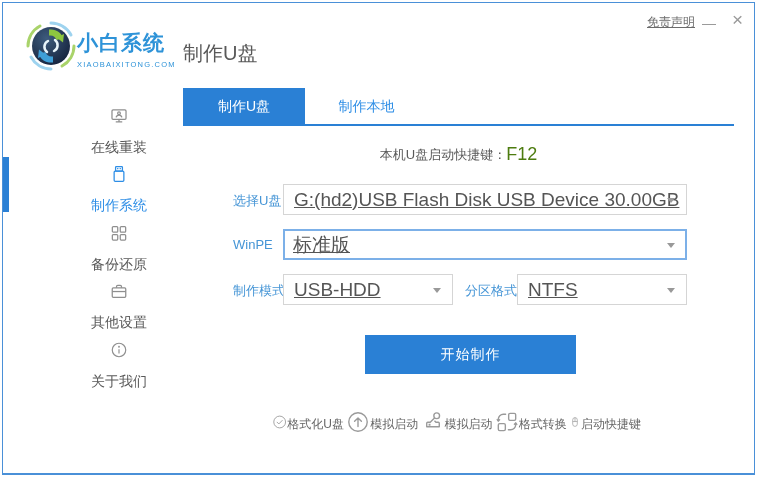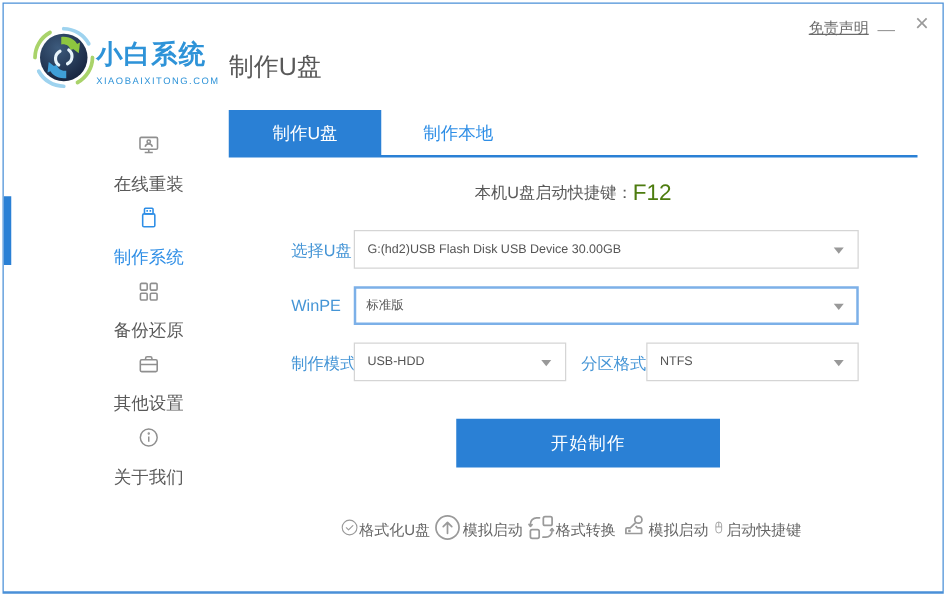--- a/index.html
+++ b/index.html
@@ -37,21 +37,21 @@
   .tab.active { left:0; width:122px; background:#2a80d5; color:#fff; }
   .tab.inactive { left:122px; width:123px; color:#2e8ee6; }
   .tab-underline { position:absolute; left:0; top:36px; width:551px; height:2px; background:#2a80d5; }
 
   .hotkey { position:absolute; left:0; top:56px; width:551px; text-align:center; }
   .hotkey .lbl { font-size:13px; color:#595959; vertical-align:middle; }
   .hotkey .val { font-size:18px; color:#4d7c0f; vertical-align:middle; }
 
   .flabel { position:absolute; font-size:13px; color:#4595d6; }
   .fselect { position:absolute; height:31px; background:#fff; border:1px solid #d5d5d5;
-    font-size:10px; color:#555; line-height:29px; padding-left:10px; cursor:pointer; }
+    font-size:19px; color:#555; line-height:29px; padding-left:10px; cursor:pointer;text-decoration:underline; }
   .fselect.focused { border:2px solid #7cb0e8; line-height:27px; padding-left:8px; }
   .fselect .caret { position:absolute; right:11px; top:13px; width:0; height:0;
     border-left:4px solid transparent; border-right:4px solid transparent; border-top:5px solid #999; }
   .fselect.focused .caret { top:12px; right:10px; }
 
   .start-btn { position:absolute; left:182px; top:247px; width:211px; height:39px;
     background:#2a80d5; color:#fff; font-size:14px; border:none; cursor:pointer;
     font-family:inherit; letter-spacing:1px; }
 
   .tools { position:absolute; left:89px; top:321px; width:369px; display:flex;
@@ -187,39 +187,39 @@
       </div>
       <div class="tool">
         <svg width="26" height="26" viewBox="0 0 26 26" fill="none" stroke="#9a9a9a" stroke-width="1.5">
           <circle cx="13" cy="13" r="10"></circle>
           <path d="M13 18V8.8M9.3 12.3 13 8.6l3.7 3.7" stroke-linecap="round" stroke-linejoin="round"></path>
         </svg>
         <span class="tool-label">模拟启动</span>
       </div>
       <div class="tool">
         <svg width="26" height="26" viewBox="0 0 26 26" fill="none" stroke="#9a9a9a" stroke-width="1.5">
+          <circle cx="17" cy="6.2" r="3.1"></circle>
+          <path d="M14.9 8.5 10 13.3H7.2a1 1 0 0 0-1 1v3.9h13.6v-3.9a1 1 0 0 0-1-1h-2.6l-1.6-1.6" stroke-linejoin="round"></path>
+          <rect x="8.2" y="14.9" width="2.1" height="2.1" fill="#9a9a9a" stroke="none"></rect>
+        </svg>
+        <span class="tool-label">模拟启动</span>
+      </div>
+      <div class="tool">
+        <svg width="26" height="26" viewBox="0 0 26 26" fill="none" stroke="#9a9a9a" stroke-width="1.5">
           <rect x="14.8" y="3.6" width="7.6" height="7.6" rx="1.5"></rect>
           <rect x="3.6" y="14.8" width="7.6" height="7.6" rx="1.5"></rect>
           <path d="M11.5 4.6H9A5.4 5.4 0 0 0 3.6 10v1.6" stroke-linecap="round"></path>
           <path d="M2.4 10.4l1.2 1.6 1.4-1.4" stroke-linecap="round" stroke-linejoin="round"></path>
           <path d="M14.5 21.4H17a5.4 5.4 0 0 0 5.4-5.4v-1.6" stroke-linecap="round"></path>
           <path d="M23.6 15.6l-1.2-1.6-1.4 1.4" stroke-linecap="round" stroke-linejoin="round"></path>
         </svg>
         <span class="tool-label">格式转换</span>
       </div>
       <div class="tool">
         <svg width="26" height="26" viewBox="0 0 26 26" fill="none" stroke="#9a9a9a" stroke-width="1.5">
-          <circle cx="17" cy="6.2" r="3.1"></circle>
-          <path d="M14.9 8.5 10 13.3H7.2a1 1 0 0 0-1 1v3.9h13.6v-3.9a1 1 0 0 0-1-1h-2.6l-1.6-1.6" stroke-linejoin="round"></path>
-          <rect x="8.2" y="14.9" width="2.1" height="2.1" fill="#9a9a9a" stroke="none"></rect>
-        </svg>
-        <span class="tool-label">模拟启动</span>
-      </div>
-      <div class="tool">
-        <svg width="26" height="26" viewBox="0 0 26 26" fill="none" stroke="#9a9a9a" stroke-width="1.5">
           <rect x="8" y="3.5" width="10" height="19" rx="5"></rect>
           <path d="M13 3.5v8.5M8 12h10"></path>
         </svg>
         <span class="tool-label">启动快捷键</span>
       </div>
     </div>
 
   </div>
 </div>
 

